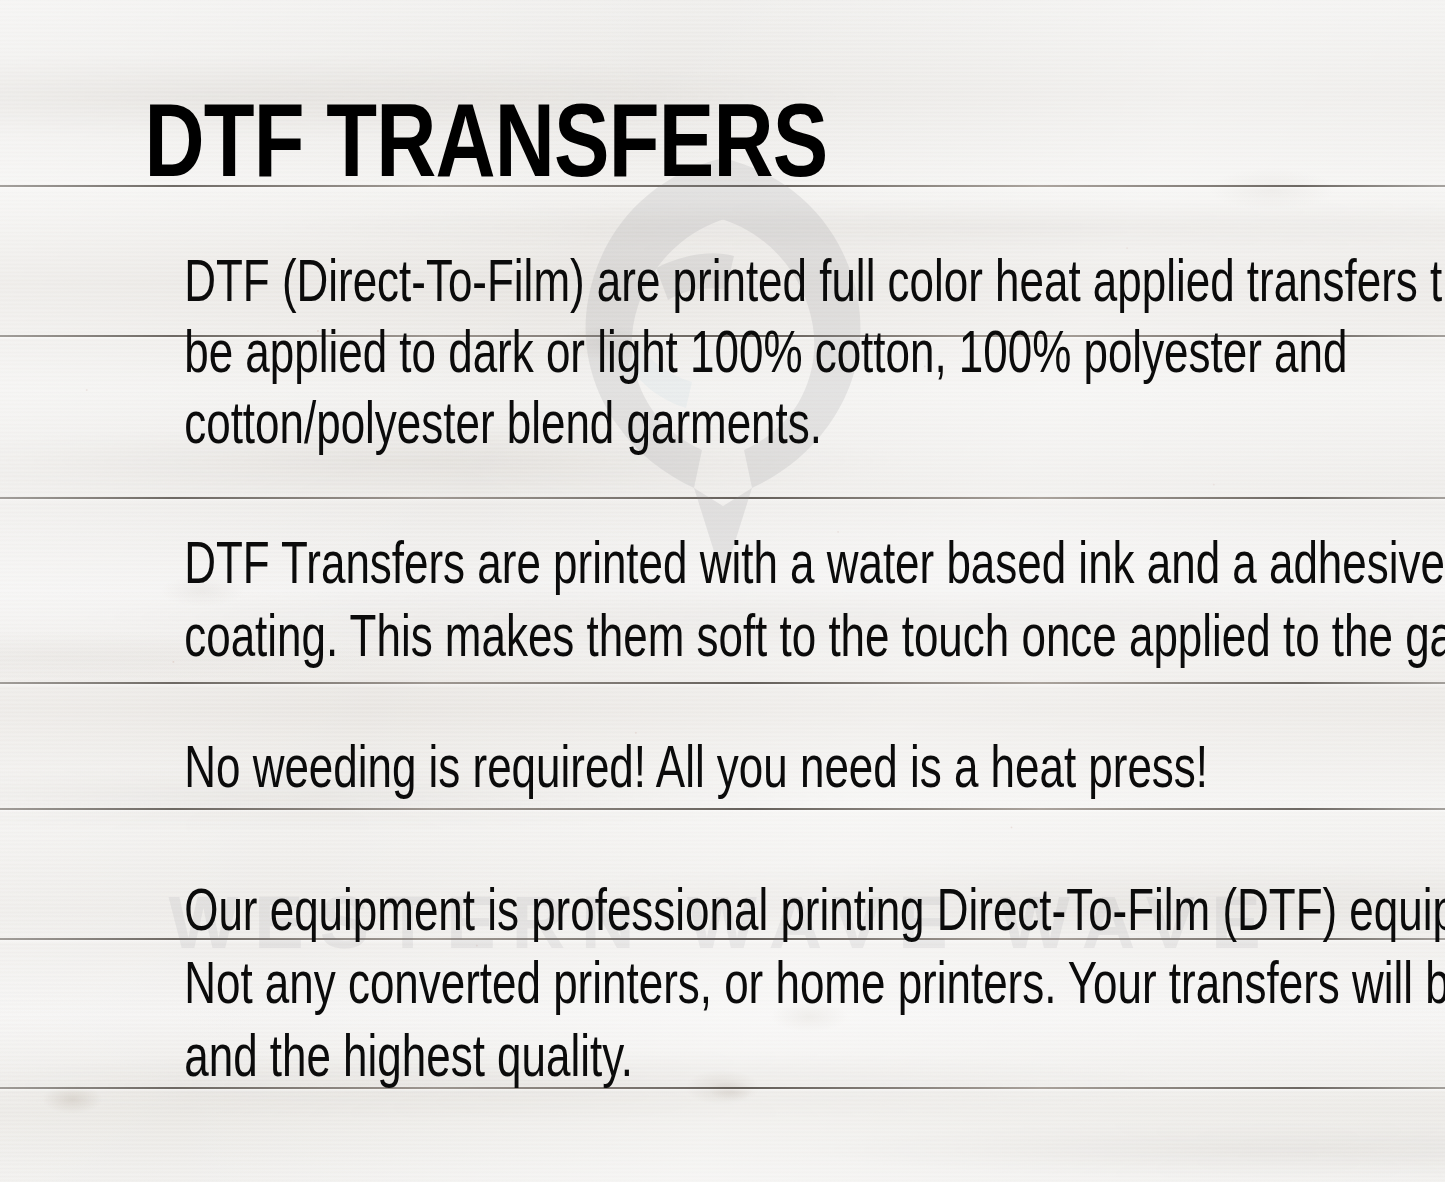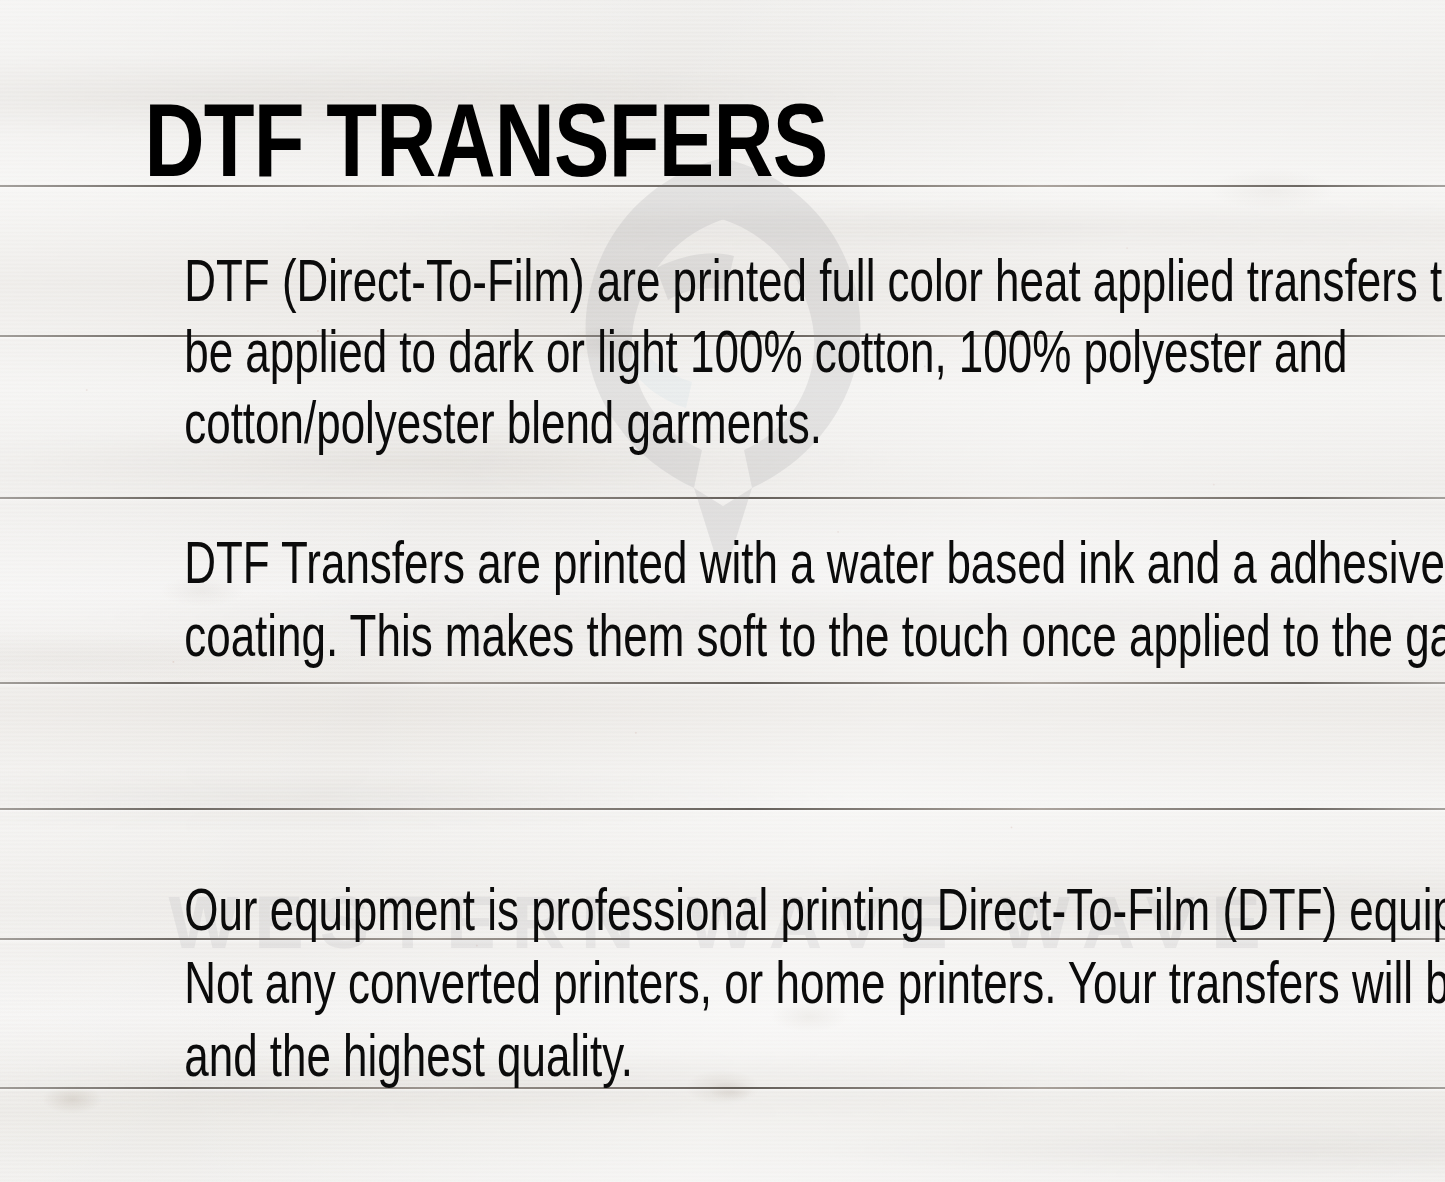--- a/index.html
+++ b/index.html
@@ -273,20 +273,23 @@
       <span class="ln">DTF (Direct-To-Film) are printed full color heat applied transfers that can</span>
       <span class="ln">be applied to dark or light 100% cotton, 100% polyester and</span>
       <span class="ln">cotton/polyester blend garments.</span>
     </div>
 
     <div class="para p2">
       <span class="ln">DTF Transfers are printed with a water based ink and a adhesive powder</span>
       <span class="ln">coating. This makes them soft to the touch once applied to the garment.</span>
     </div>
 
+    <div class="para p3">
+      <span class="ln">No weeding is required! All you need is a heat press!</span>
+    </div>
 
     <div class="para p4">
       <span class="ln">Our equipment is professional printing Direct-To-Film (DTF) equipment.</span>
       <span class="ln">Not any converted printers, or home printers. Your transfers will be soft,</span>
       <span class="ln">and the highest quality.</span>
     </div>
 
   </div>
 </div>
 

